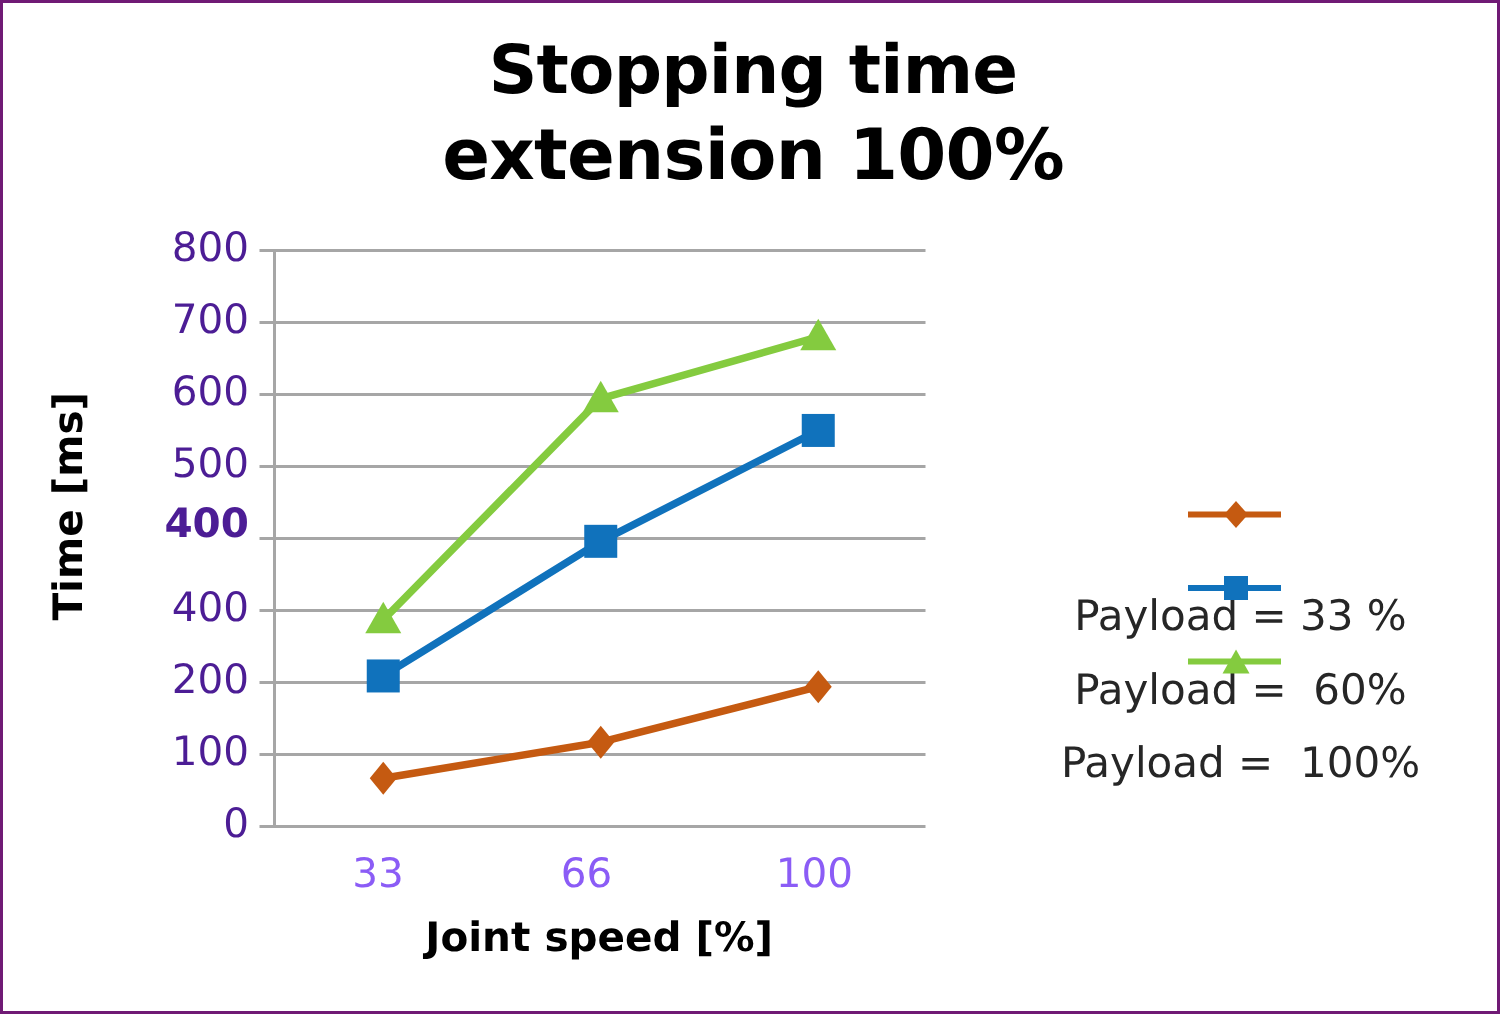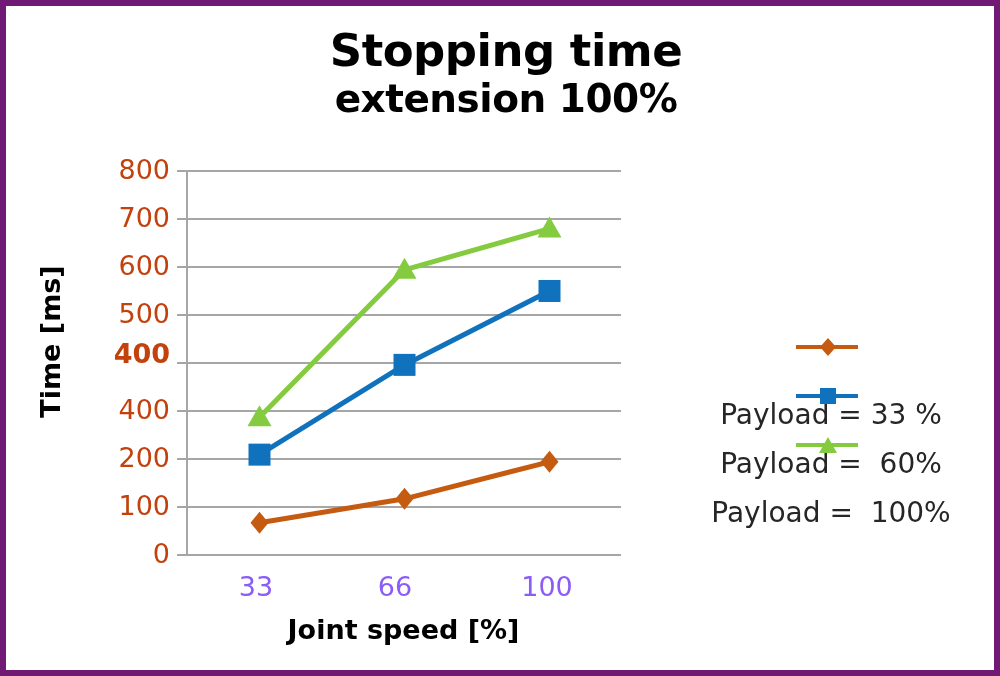--- a/index.html
+++ b/index.html
@@ -9,21 +9,21 @@
   }
   body {
     font-family: "DejaVu Sans", sans-serif;
   }
   #figure {
     position: relative;
     width: 1000px;
     height: 676px;
     background: #ffffff;
     box-sizing: border-box;
-    border: 6px solid #701a75;
+    border: 2px solid #701a75;
     overflow: hidden;
   }
 
   
   #chart-title {
     position: absolute;
     left: 150px;
     top: 22px;
     width: 700px;
     text-align: center;
@@ -31,23 +31,23 @@
     font-weight: bold;
     line-height: 1.02;
   }
   #chart-title .line1 {
     display: block;
     font-size: 45px;
     letter-spacing: -0.5px;
   }
   #chart-title .line2 {
     display: block;
-    font-size: 39px;
+    font-size: 47px;
     letter-spacing: -0.5px;
-    margin-top: 5px;
+    margin-top: 10px;
   }
 
   
   #plot-area {
     position: absolute;
     left: 180px;
     top: 164px;
     width: 435px;
     height: 384px;
   }
@@ -74,21 +74,21 @@
     left: 171px;
   }
 
   
   .y-tick-label {
     position: absolute;
     right: 0;
     width: 70px;
     text-align: right;
     font-size: 27px;
-    color: #c2410c;
+    color: #4c1d95;
     font-family: "DejaVu Sans", sans-serif;
   }
   #y-tick-labels {
     position: absolute;
     left: 92px;
     top: 0;
     width: 72px;
     height: 676px;
   }
   .x-tick-label {

